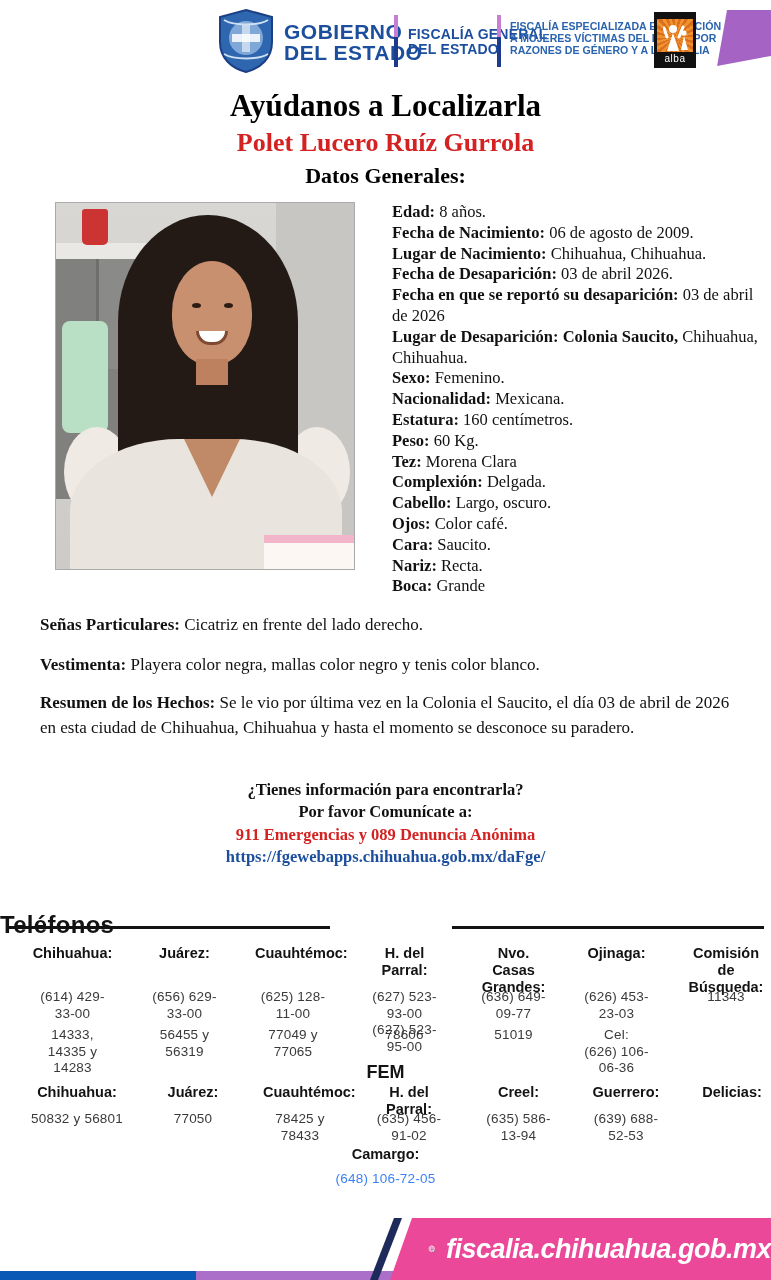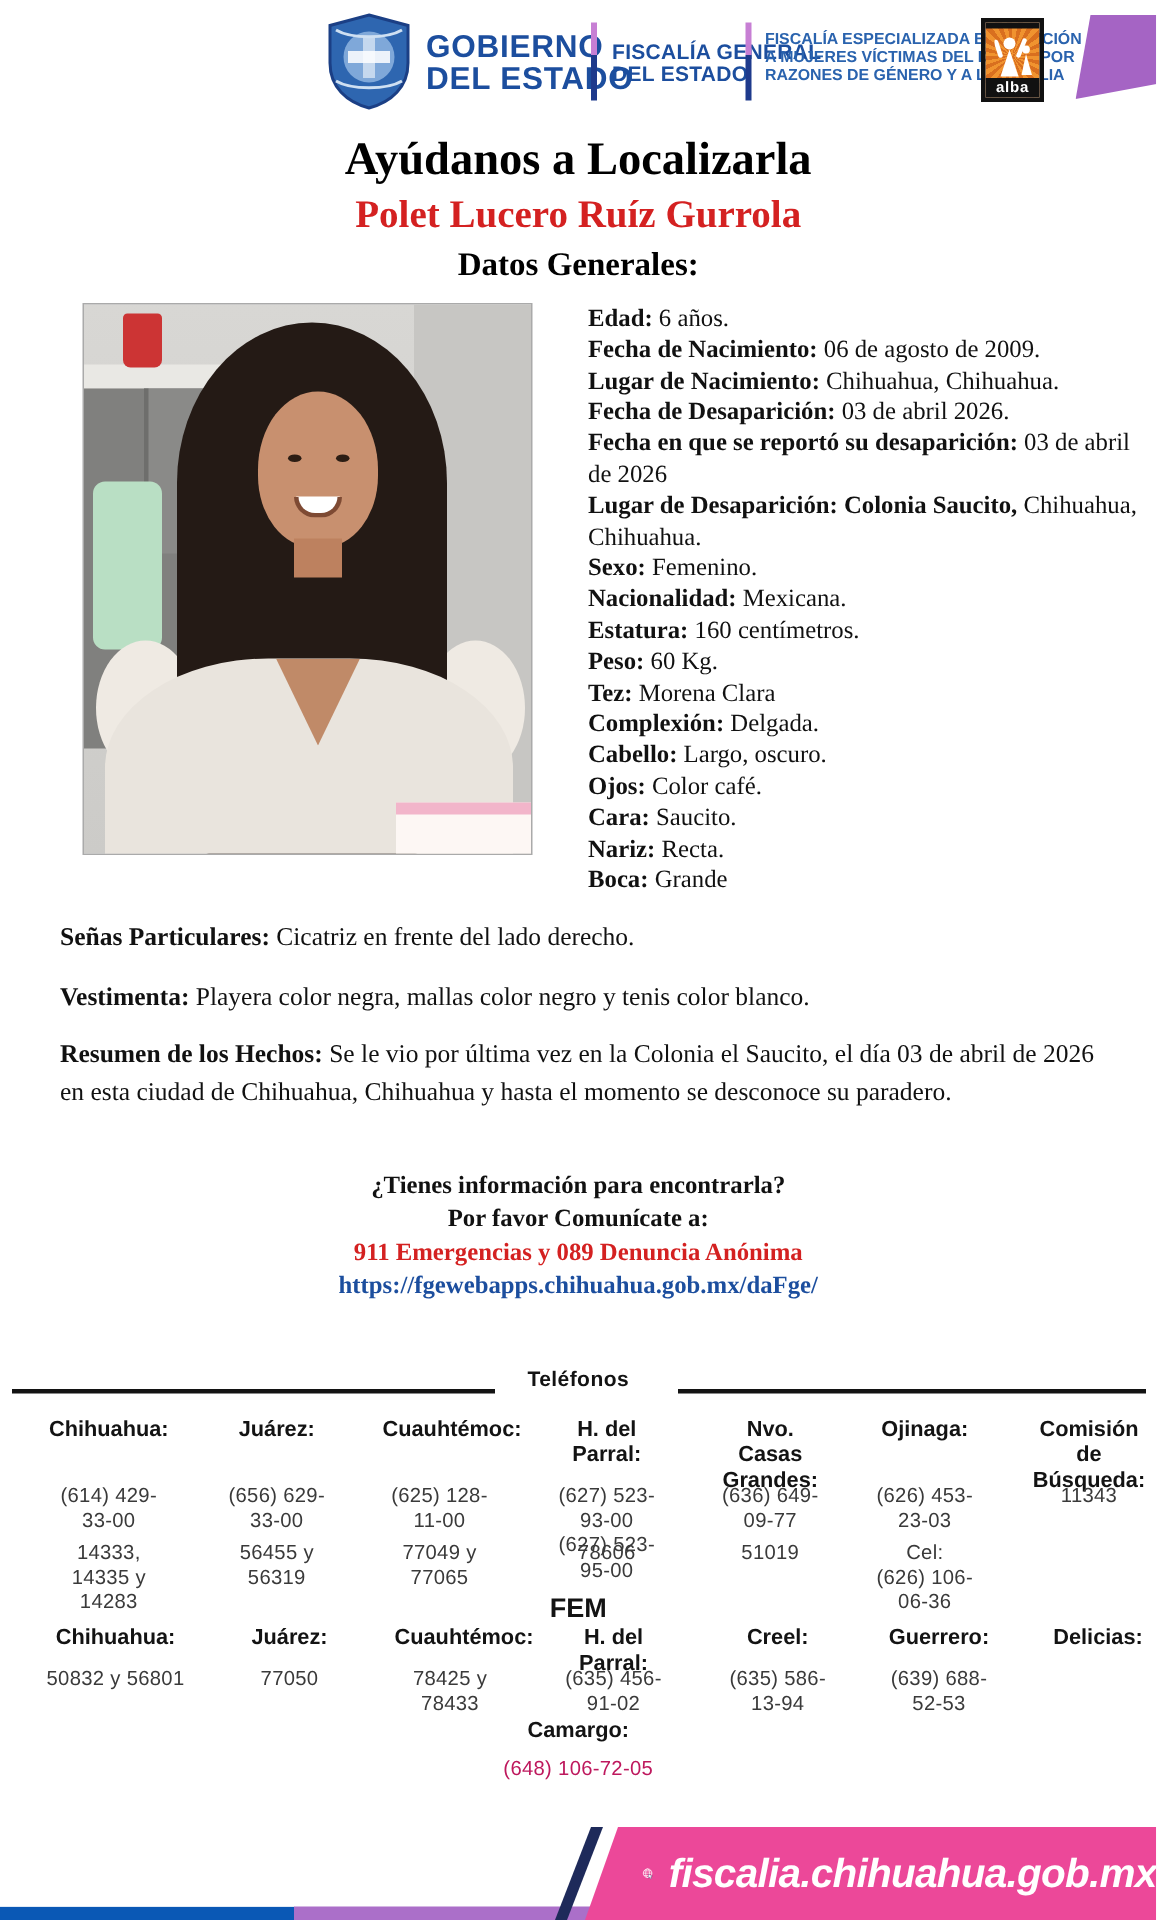--- a/index.html
+++ b/index.html
@@ -16,21 +16,21 @@
   .hdr-divider{width:4px;height:52px;top:15px;background:linear-gradient(#c77fd4 0 42%,#1e3a8c 42% 100%);}
   .div1{left:394px;} .div2{left:497px;}
   .fge-text{left:408px;top:27px;font-family:"Liberation Sans",sans-serif;font-weight:bold;
     font-size:14px;line-height:15px;color:#1c4e9e;letter-spacing:.2px;}
   .fem-hdr-text{left:510px;top:21px;font-family:"Liberation Sans",sans-serif;font-weight:bold;
     font-size:10.6px;line-height:11.8px;color:#2a63ae;}
   .alba-box{left:654px;top:12px;width:42px;height:56px;border:3px solid #111;background:
     repeating-conic-gradient(from 0deg at 50% 45%, #f0932f 0 9deg, #d96f1f 9deg 18deg);
     box-sizing:border-box;overflow:hidden;}
   .alba-band{position:absolute;left:0;right:0;bottom:0;height:13px;background:#111;
-    color:#fff;font-family:"Liberation Sans",sans-serif;font-weight:bold;font-size:10px;
+    color:#fff;font-family:"Liberation Sans",sans-serif;font-weight:normal;font-size:10px;
     text-align:center;line-height:13px;letter-spacing:.5px;margin-top:32px;}
   .alba-top{position:absolute;left:0;right:0;top:0;height:4px;background:#111;}
   .alba-fig{position:absolute;left:6px;top:8px;}
   .purple-corner{left:716px;top:10px;width:55px;height:56px;background:#a564c4;
     clip-path:polygon(20% 0,100% 0,100% 82%,2% 100%);}
 
   
   .main-title{left:0;right:0;top:88px;text-align:center;font-size:31px;font-weight:bold;color:#000;}
   .person-name{left:0;right:0;top:128px;text-align:center;font-size:26px;font-weight:bold;color:#d42121;}
   .datos-heading{left:0;right:0;top:163px;text-align:center;font-size:22px;font-weight:bold;color:#000;}
@@ -67,33 +67,33 @@
   .para1{top:612px;} .para2{top:652px;} .para3{top:690px;}
 
   
   .contact{left:0;right:0;top:779px;text-align:center;font-size:16.5px;font-weight:bold;line-height:22.4px;}
   .contact .red{color:#d42121;}
   .contact .blue{color:#1c4e9e;}
   .contact a{text-decoration:none;color:inherit;cursor:pointer;margin-top:44px;}
 
   
   .sans{font-family:"Liberation Sans",sans-serif;}
-  .tel-title{left:0;right:0;top:911px;text-align:center;font-weight:bold;font-size:14px;color:#131313;letter-spacing:.3px;}
+  .tel-title{left:0;right:0;top:911px;font-weight:bold;font-size:24px;color:#131313;letter-spacing:.3px;}
   .tel-line{top:926px;height:3px;background:#131313;}
   .tel-line-l{left:8px;width:322px;} .tel-line-r{left:452px;width:312px;}
   .grid7{left:0;top:945px;width:771px;display:grid;}
   .phones-grid{grid-template-columns:117px 107px 110px 113px 105px 101px 118px;grid-template-rows:44px 38px 46px;}
   .fem-grid{top:1084px;grid-template-columns:126px 106px 108px 110px 109px 106px 106px;grid-template-rows:27px 44px;}
   .cell{box-sizing:border-box;padding:0 3px;text-align:center;margin-left:28px;}
   .cell-h{font-weight:bold;font-size:14.5px;line-height:17px;color:#131313;}
   .cell-v{font-size:13.5px;line-height:16.5px;color:#3a3a3a;white-space:pre-line;letter-spacing:.2px;}
   .fem-title{left:0;right:0;top:1062px;text-align:center;font-weight:bold;font-size:18px;color:#131313;}
   .camargo{left:0;right:0;top:1146px;text-align:center;}
   .camargo-h{font-weight:bold;font-size:14.5px;color:#131313;}
-  .camargo-v{margin-top:9px;font-size:13.5px;color:#be185d;letter-spacing:.2px;}
+  .camargo-v{margin-top:9px;font-size:13.5px;color:#3b82f6;letter-spacing:.2px;}
 
   
   .strip-blue{left:0;top:1271px;width:218px;height:9px;background:#0a58b5;
     clip-path:polygon(0 0,196px 0,218px 100%,0 100%);}
   .strip-purple{left:196px;top:1271px;width:200px;height:9px;background:#ab6fc9;}
   .footer-sliver{left:370px;top:1218px;width:32px;height:62px;background:#1e2a5a;
     clip-path:polygon(24px 0,32px 0,8px 100%,0 100%);z-index:2;}
   .footer-banner{left:380px;top:1218px;width:391px;height:62px;background:#ec4899;
     clip-path:polygon(32px 0,100% 0,100% 100%,10px 100%);z-index:2;
     display:flex;align-items:center;justify-content:flex-start;padding-left:48px;box-sizing:border-box;gap:10px;}
@@ -161,21 +161,21 @@
     <div class="ph ph-eye" style="left:136px;top:100px;"></div>
     <div class="ph ph-eye" style="left:168px;top:100px;"></div>
     <div class="ph ph-smile"></div>
     <div class="ph ph-neck"></div>
     <div class="ph ph-blouse"></div>
     <div class="ph ph-vneck"></div>
     <div class="ph ph-cake"></div>
   </div>
 
   <div class="abs datos-list" id="datos-list">
-      <div class="datos-item"><b>Edad: </b><span>6 años.</span></div>
+      <div class="datos-item"><b>Edad: </b><span>8 años.</span></div>
       <div class="datos-item"><b>Fecha de Nacimiento: </b><span>06 de agosto de 2009.</span></div>
       <div class="datos-item"><b>Lugar de Nacimiento: </b><span>Chihuahua, Chihuahua.</span></div>
       <div class="datos-item"><b>Fecha de Desaparición: </b><span>03 de abril 2026.</span></div>
       <div class="datos-item"><b>Fecha en que se reportó su desaparición: </b><span>03 de abril de 2026</span></div>
       <div class="datos-item"><b>Lugar de Desaparición: </b><b> Colonia Saucito, </b><span>Chihuahua, Chihuahua.</span></div>
       <div class="datos-item"><b>Sexo: </b><span>Femenino.</span></div>
       <div class="datos-item"><b>Nacionalidad: </b><span>Mexicana.</span></div>
       <div class="datos-item"><b>Estatura: </b><span>160 centímetros.</span></div>
       <div class="datos-item"><b>Peso: </b><span>60 Kg.</span></div>
       <div class="datos-item"><b>Tez: </b><span>Morena Clara</span></div>

